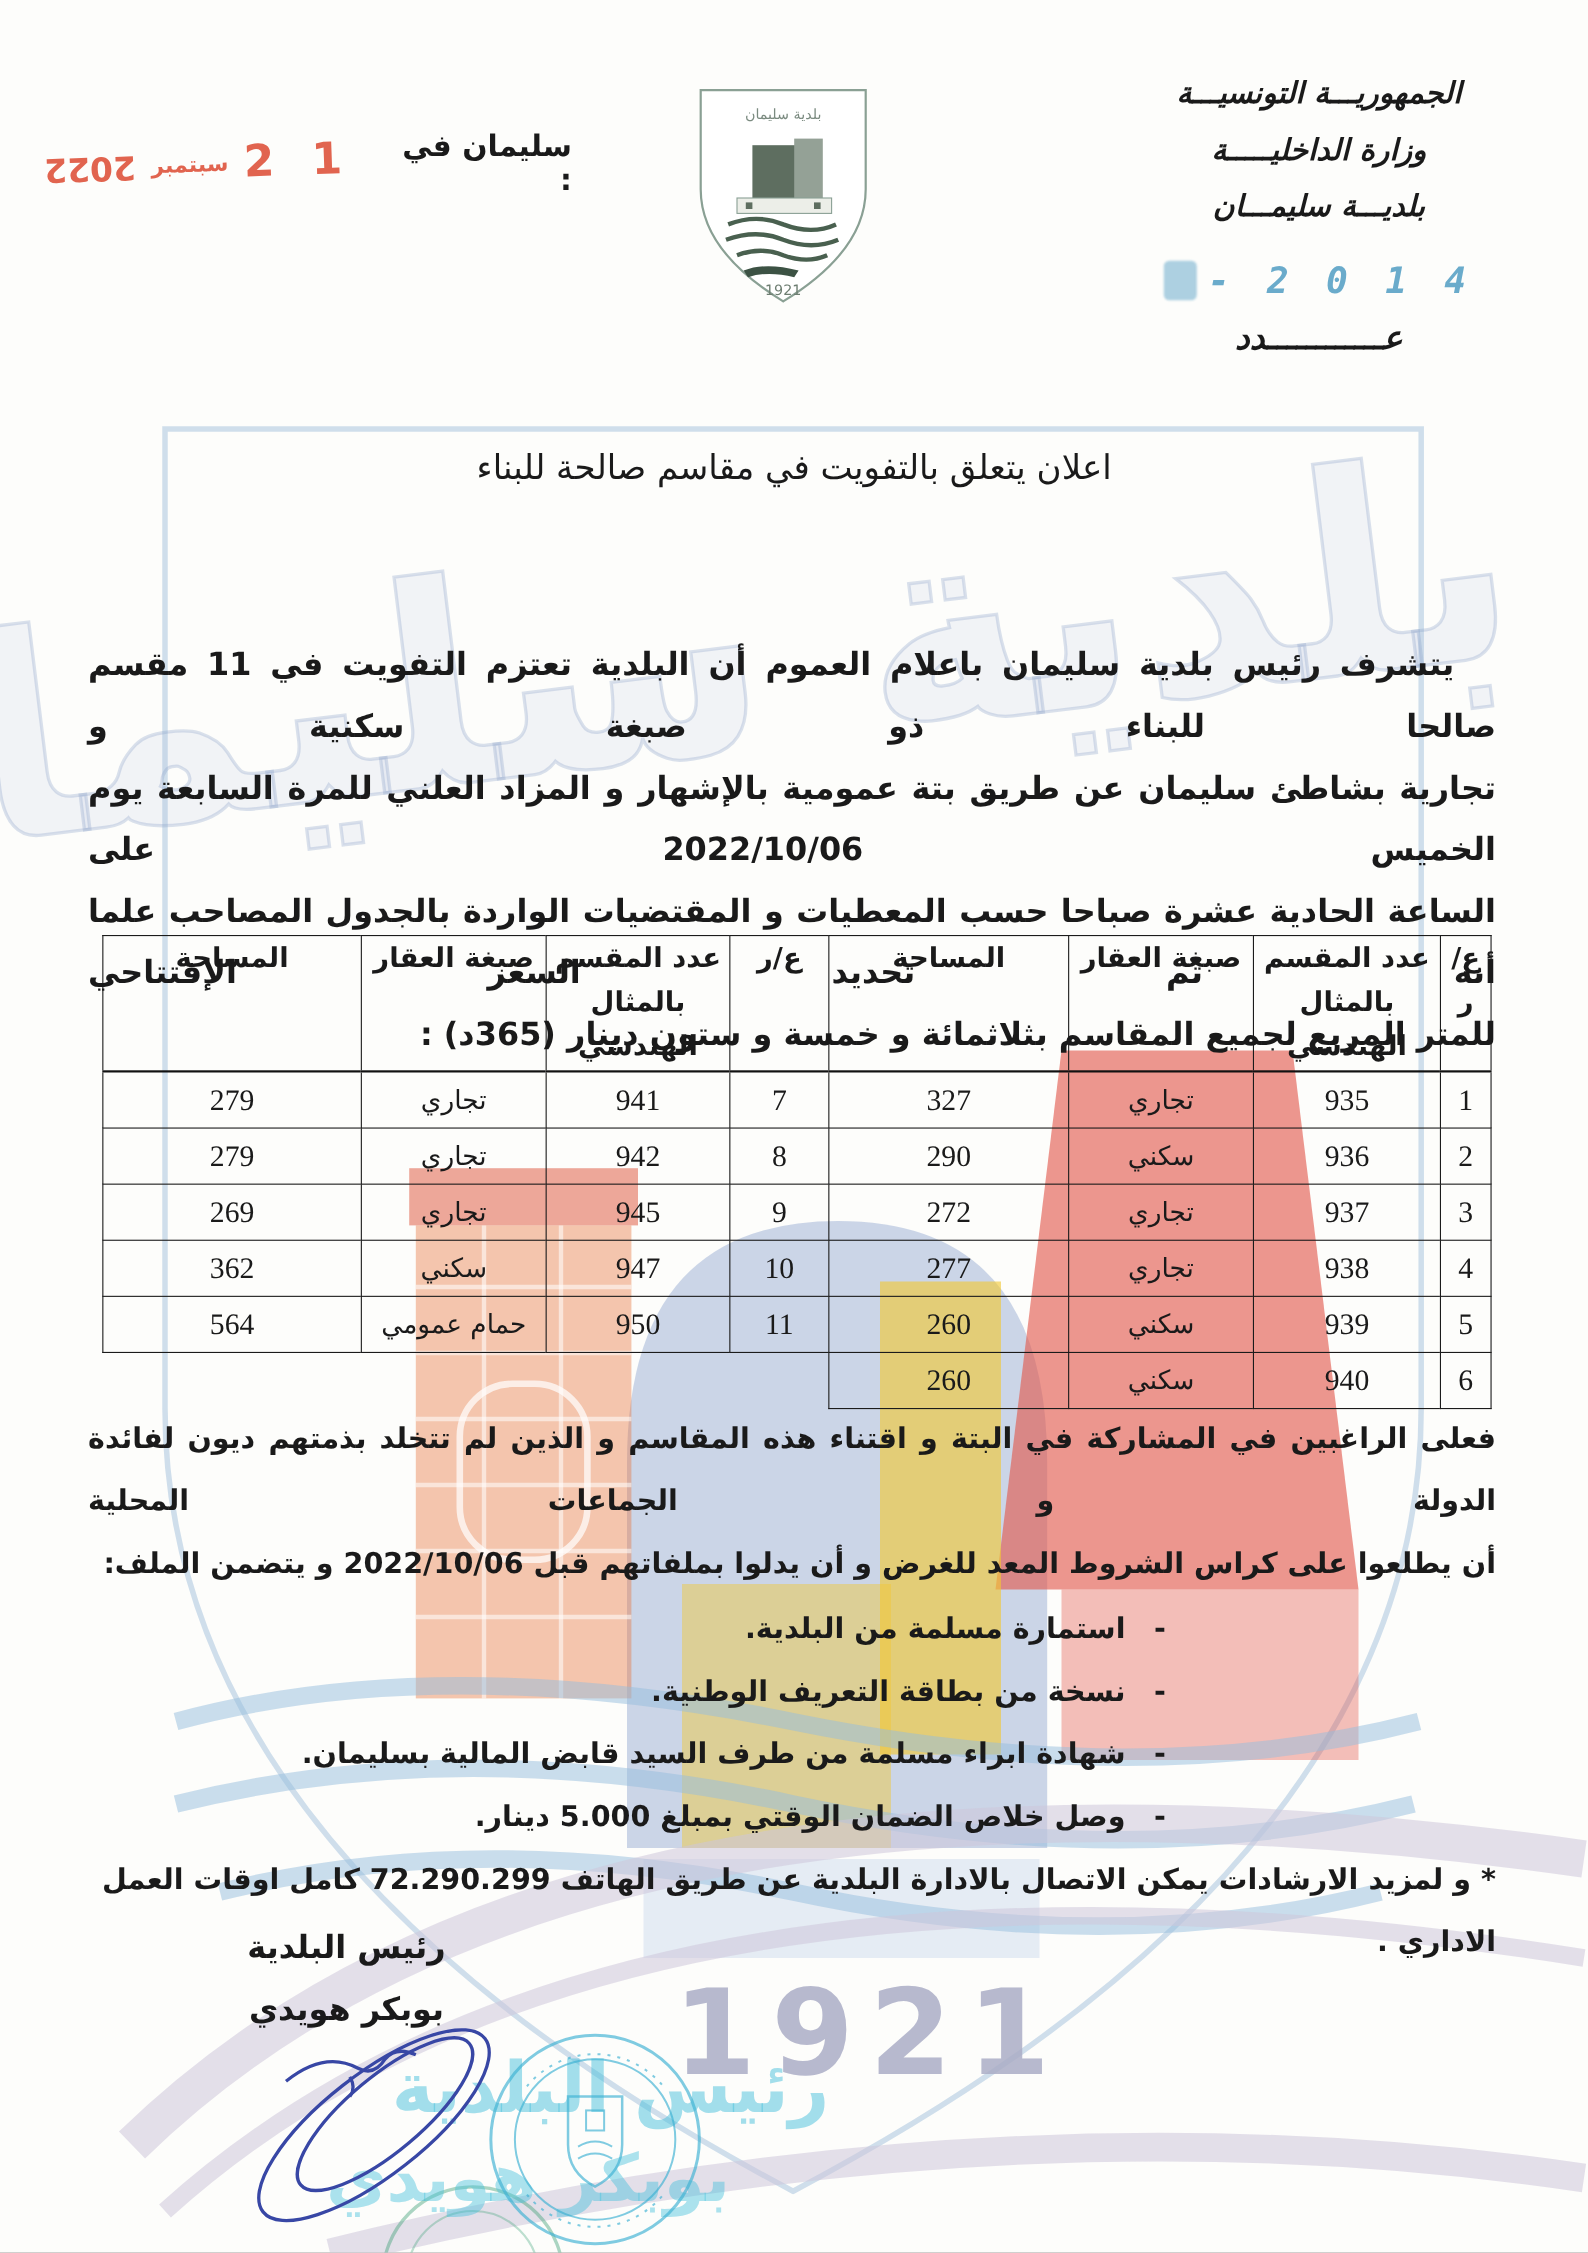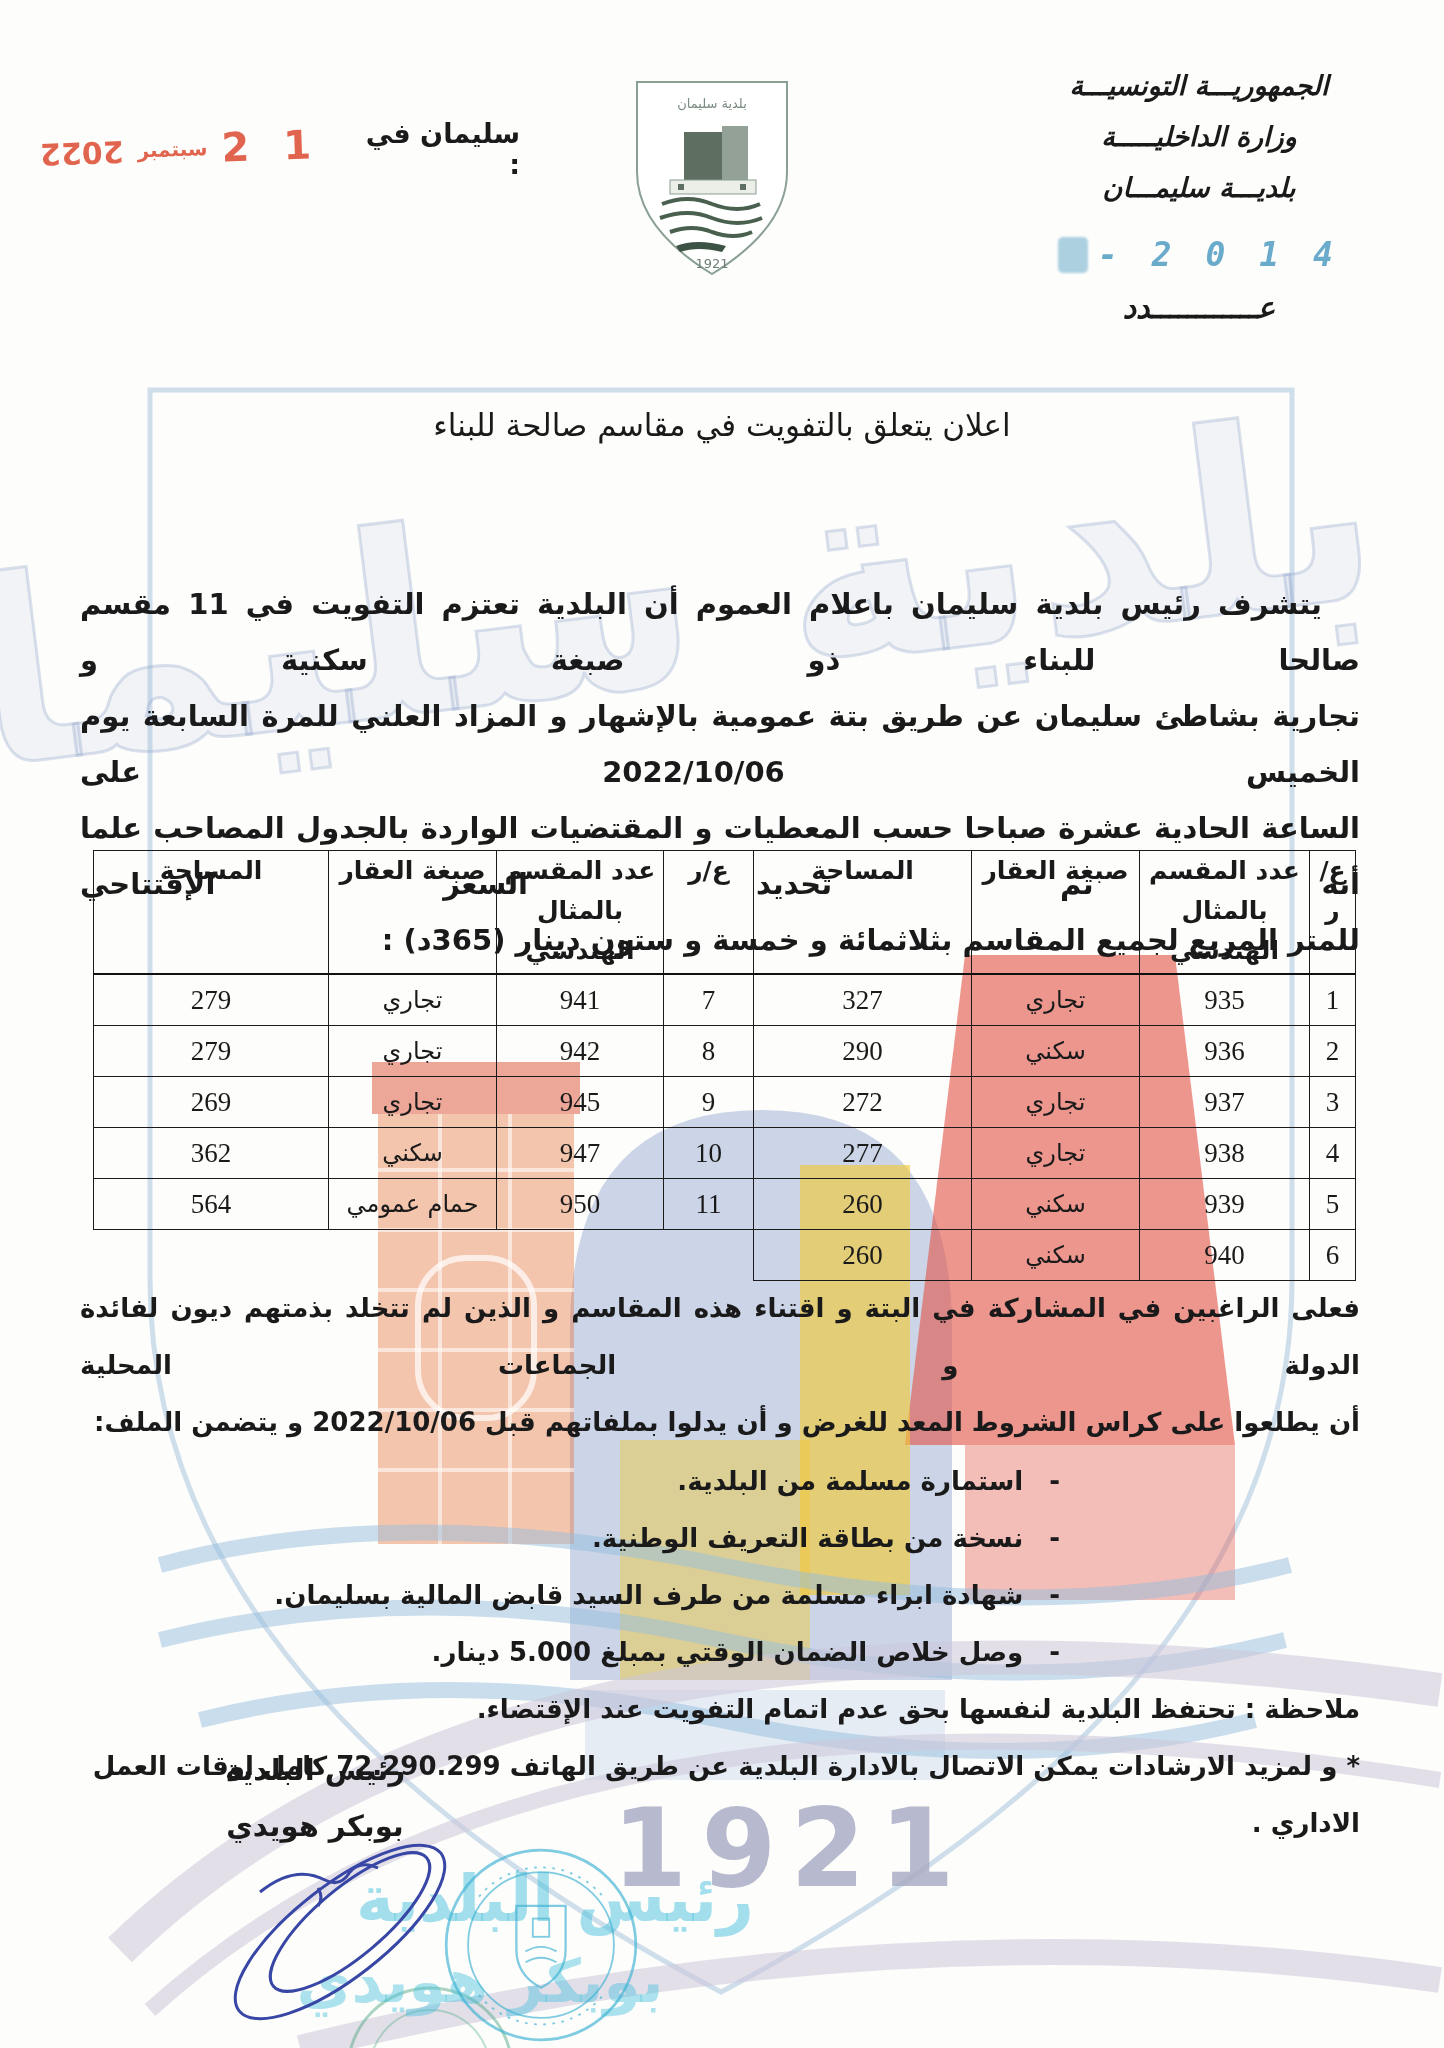--- a/index.html
+++ b/index.html
@@ -291,21 +291,20 @@
       </li>
       <li>
         <span class="dash">-</span>
         <span>شهادة ابراء مسلمة من طرف السيد قابض المالية بسليمان.</span>
       </li>
       <li>
         <span class="dash">-</span>
         <span>وصل خلاص الضمان الوقتي بمبلغ 5.000 دينار.</span>
       </li>
     </ul>
-    <div class="note">ملاحظة : تحتفظ البلدية لنفسها بحق عدم اتمام التفويت عند الإقتضاء.</div>
     <div class="phone">* و لمزيد الارشادات يمكن الاتصال بالادارة البلدية عن طريق الهاتف 72.290.299 كامل اوقات العمل الاداري .</div>
   </div>
 
   <div class="layer sig">
     <div>رئيس البلدية</div>
     <div>بوبكر هويدي</div>
   </div>
 
   <svg class="layer sig-svg" width="280" height="210" viewBox="0 0 280 210">
     <g fill="none" stroke="#3847a5" stroke-width="3">

